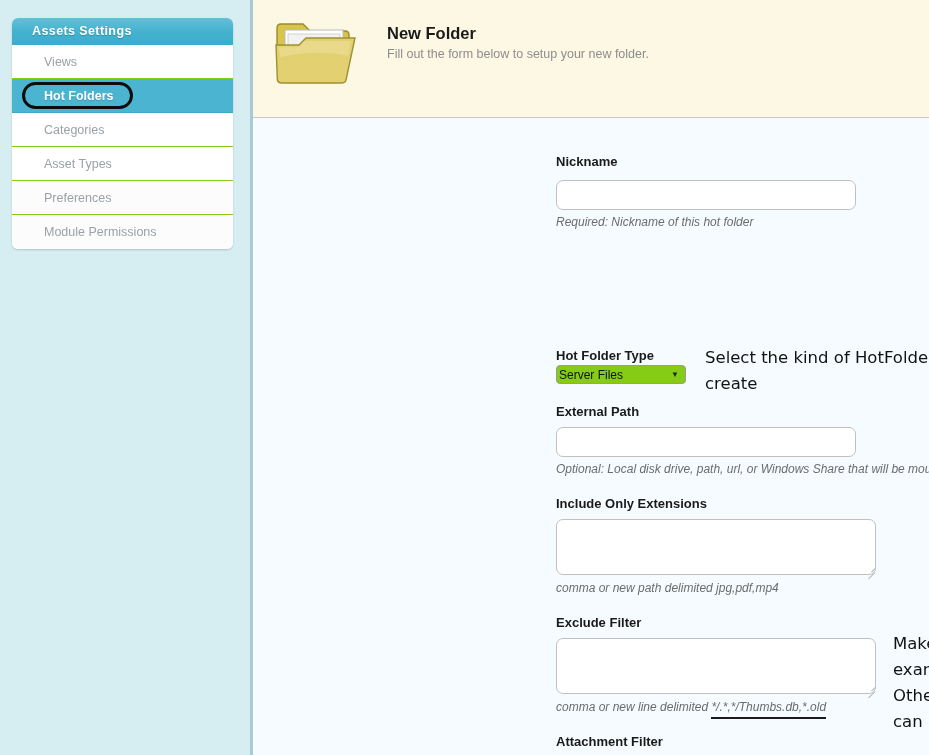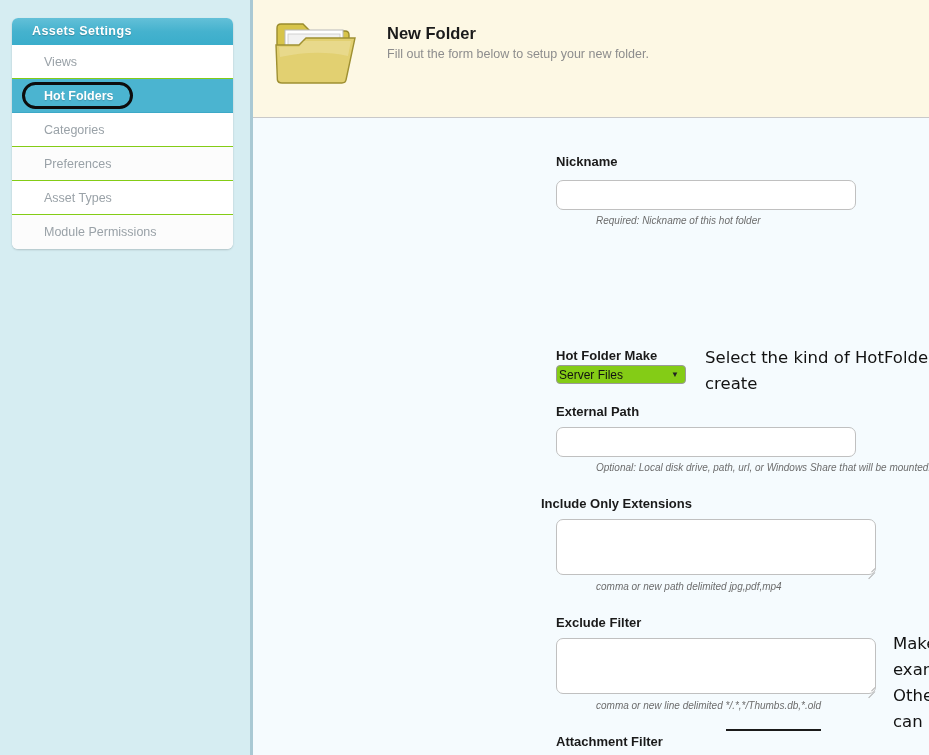--- a/index.html
+++ b/index.html
@@ -178,30 +178,29 @@
     position: absolute;
     right: 0;
     display: block;
     height: 1px;
     background: #b0b0b0;
     transform-origin: right center;
     transform: rotate(-45deg);
   }
   .hint {
     position: absolute;
-    font-size: 10px;
+    font-size: 12px;
     font-style: italic;
     color: #6c6c6c;
     white-space: nowrap;
-    margin-left: 40px;
   }
   .hint u {
     text-decoration: none;
     border-bottom: 2px solid #1a1a1a;
-    padding-bottom: 18px;
+    padding-bottom: 3px;
     font-style: italic;
   }
   #hot-folder-select {
     position: absolute;
     left: 303px;
     top: 229px;
     width: 130px;
     height: 19px;
     font-family: "Liberation Sans", sans-serif;
     font-size: 12px;
@@ -247,26 +246,26 @@
 
       <div class="nav-item active">
         <span>Hot Folders</span>
         <span id="hot-folders-highlight"></span>
       </div>
 
       <div class="nav-item white">
         <span>Categories</span>
       </div>
 
+      <div class="nav-item white">
+        <span>Asset Types</span>
+      </div>
+
       <div class="nav-item">
         <span>Preferences</span>
-      </div>
-
-      <div class="nav-item white">
-        <span>Asset Types</span>
       </div>
 
       <div class="nav-item last">
         <span>Module Permissions</span>
       </div>
     </div>
   </div>
 
   <div id="panel-divider"></div>
 
@@ -292,35 +291,35 @@
 
     <div id="form-area">
 
       <div class="field-block">
         <div class="field-label" style="left:303px; top:18px;">Nickname</div>
         <input class="text-input" style="left: 303px; top: 44px; width: 300px; height: 30px;" type="text" id="nickname-input" placeholder="">
         <div class="hint" style="left:303px; top:79px;">Required: Nickname of this hot folder</div>
       </div>
 
       <div class="field-block">
-        <div class="field-label" style="left:303px; top:212px;">Hot Folder Make</div>
+        <div class="field-label" style="left:303px; top:212px;">Hot Folder Type</div>
         <select id="hot-folder-select">
           <option>Server Files</option>
         </select>
         <span id="select-arrow">▼</span>
       </div>
 
       <div class="field-block">
         <div class="field-label" style="left:303px; top:268px;">External Path</div>
         <input class="text-input" style="left: 303px; top: 291px; width: 300px; height: 30px;" type="text" id="external-path-input" placeholder="">
         <div class="hint" style="left:303px; top:326px;">Optional: Local disk drive, path, url, or Windows Share that will be mounted. /media/marketing_drive</div>
       </div>
 
       <div class="field-block">
-        <div class="field-label" style="left:288px; top:360px;">Include Only Extensions</div>
+        <div class="field-label" style="left:303px; top:360px;">Include Only Extensions</div>
         <textarea class="text-area" style="left: 303px; top: 383px; width: 320px; height: 56px;" id="include-only-extensions-input" placeholder=""></textarea>
         <span class="resize-grip" style="left:611px; top:428px;">
           <i style="top:8px; width:9px;"></i>
             <i style="top:4px; width:5px;"></i>
         </span>
         <div class="hint" style="left:303px; top:445px;">comma or new path delimited jpg,pdf,mp4</div>
       </div>
 
       <div class="field-block">
         <div class="field-label" style="left:303px; top:479px;">Exclude Filter</div>

